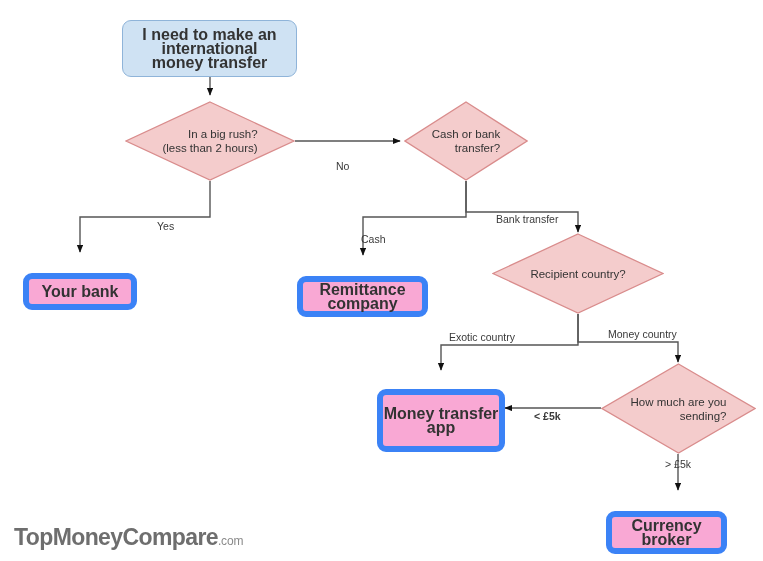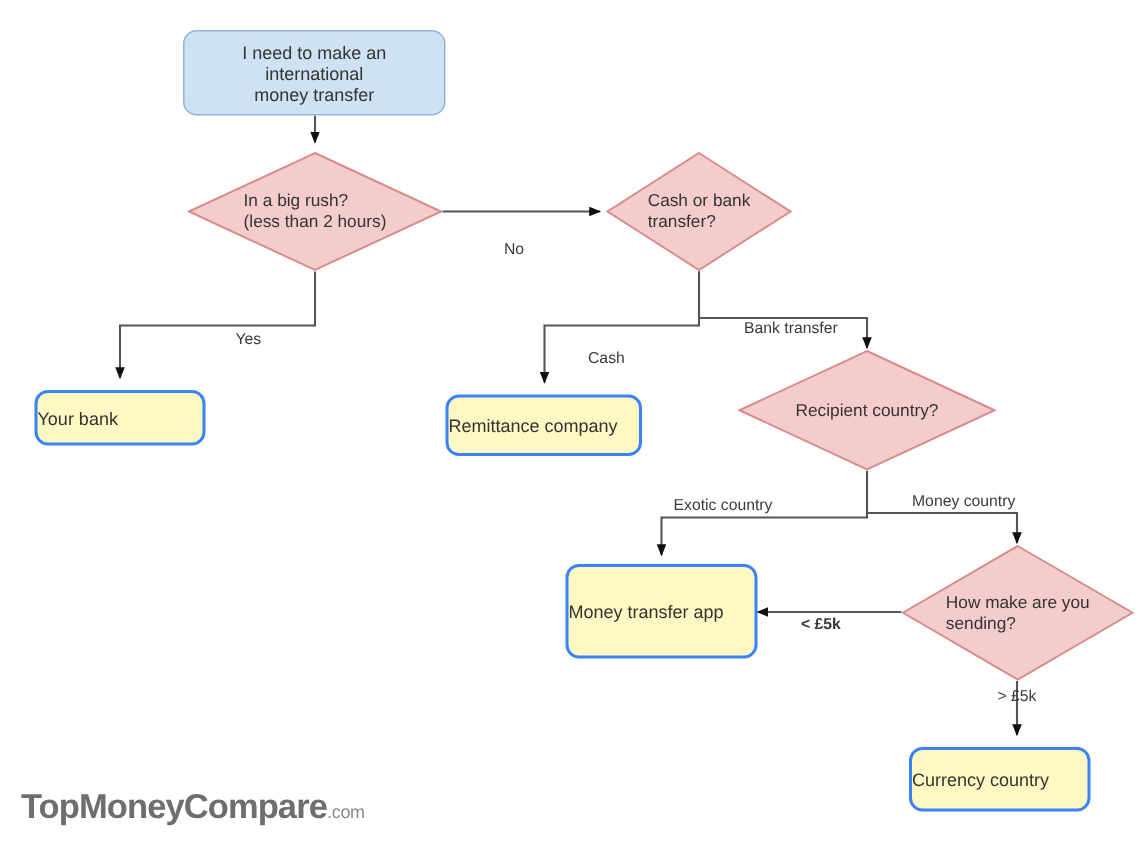--- a/index.html
+++ b/index.html
@@ -20,58 +20,60 @@
     left: 0;
     top: 0;
     width: 763px;
     height: 561px;
   }
   .node {
     position: absolute;
     box-sizing: border-box;
     display: flex;
     align-items: center;
-    justify-content: flex-start;
+    justify-content: center;
     text-align: center;
     color: #333333;
-    font-size: 12px;
+    font-size: 16px;
     line-height: 14px;
     z-index: 3;
+    font-weight: bold;
   }
   .node.terminal {
     border-radius: 9px;
   }
   .node.start {
     background: #cfe2f3;
     border: 1px solid #8fb4d9;
   }
   .node.result {
-    background: #fef9c3;
-    border: 2px solid #3b82f6;
+    background: #f9a8d4;
+    border: 6px solid #3b82f6;
+    margin-top: 13px;
   }
   .diamond-wrap {
     position: absolute;
     z-index: 3;
   }
   .diamond-wrap svg {
     position: absolute;
     left: 0;
     top: 0;
     display: block;
   }
   .diamond-label {
     position: absolute;
     left: 0;
     top: 0;
     width: 100%;
     height: 100%;
     display: flex;
     align-items: center;
     justify-content: center;
-    text-align: left;
+    text-align: right;
     color: #333333;
     font-size: 11.5px;
     line-height: 14px;
     pointer-events: none;
   }
   .edge-label {
     position: absolute;
     color: #3a3a3a;
     font-size: 10.5px;
     line-height: 12px;
@@ -179,35 +181,35 @@
 <div class="node result terminal" style="left:377px; top:376px; width:128px; height:63px;">
   <span>Money transfer app</span>
 </div>
 
 <div class="diamond-wrap" style="left:601px; top:363px; width:155px; height:91px;">
   <svg width="155" height="91" viewBox="0 0 155 91" xmlns="http://www.w3.org/2000/svg">
     <polygon points="77.5,1 154,45.5 77.5,90 1,45.5" fill="#f4cccc" stroke="#d98c8c" stroke-width="1.3"></polygon>
   </svg>
   <div class="diamond-label">
     <span>
-      <span>How make are you</span><br>
+      <span>How much are you</span><br>
       <span>sending?</span>
     </span>
   </div>
 </div>
 
 <div class="node result terminal" style="left:606px; top:498px; width:121px; height:43px;">
-  <span>Currency country</span>
+  <span>Currency broker</span>
 </div>
 
 <div class="edge-label" style="left:336px; top:160px;">No</div>
 
 <div class="edge-label" style="left:132px; top:220px;margin-left:25px;">Yes</div>
 
-<div class="edge-label" style="left:392px; top:233px;text-align:right;">Cash</div>
+<div class="edge-label" style="left:361px; top:233px;text-align:right;">Cash</div>
 
 <div class="edge-label" style="left:496px; top:213px;text-align:center;">Bank transfer</div>
 
 <div class="edge-label" style="left:449px; top:331px;">Exotic country</div>
 
 <div class="edge-label" style="left:608px; top:328px;">Money country</div>
 
 <div class="edge-label" style="left:534px; top:410px;font-weight:bold;">&lt; £5k</div>
 
 <div class="edge-label" style="left:665px; top:458px;">&gt; £5k</div>

